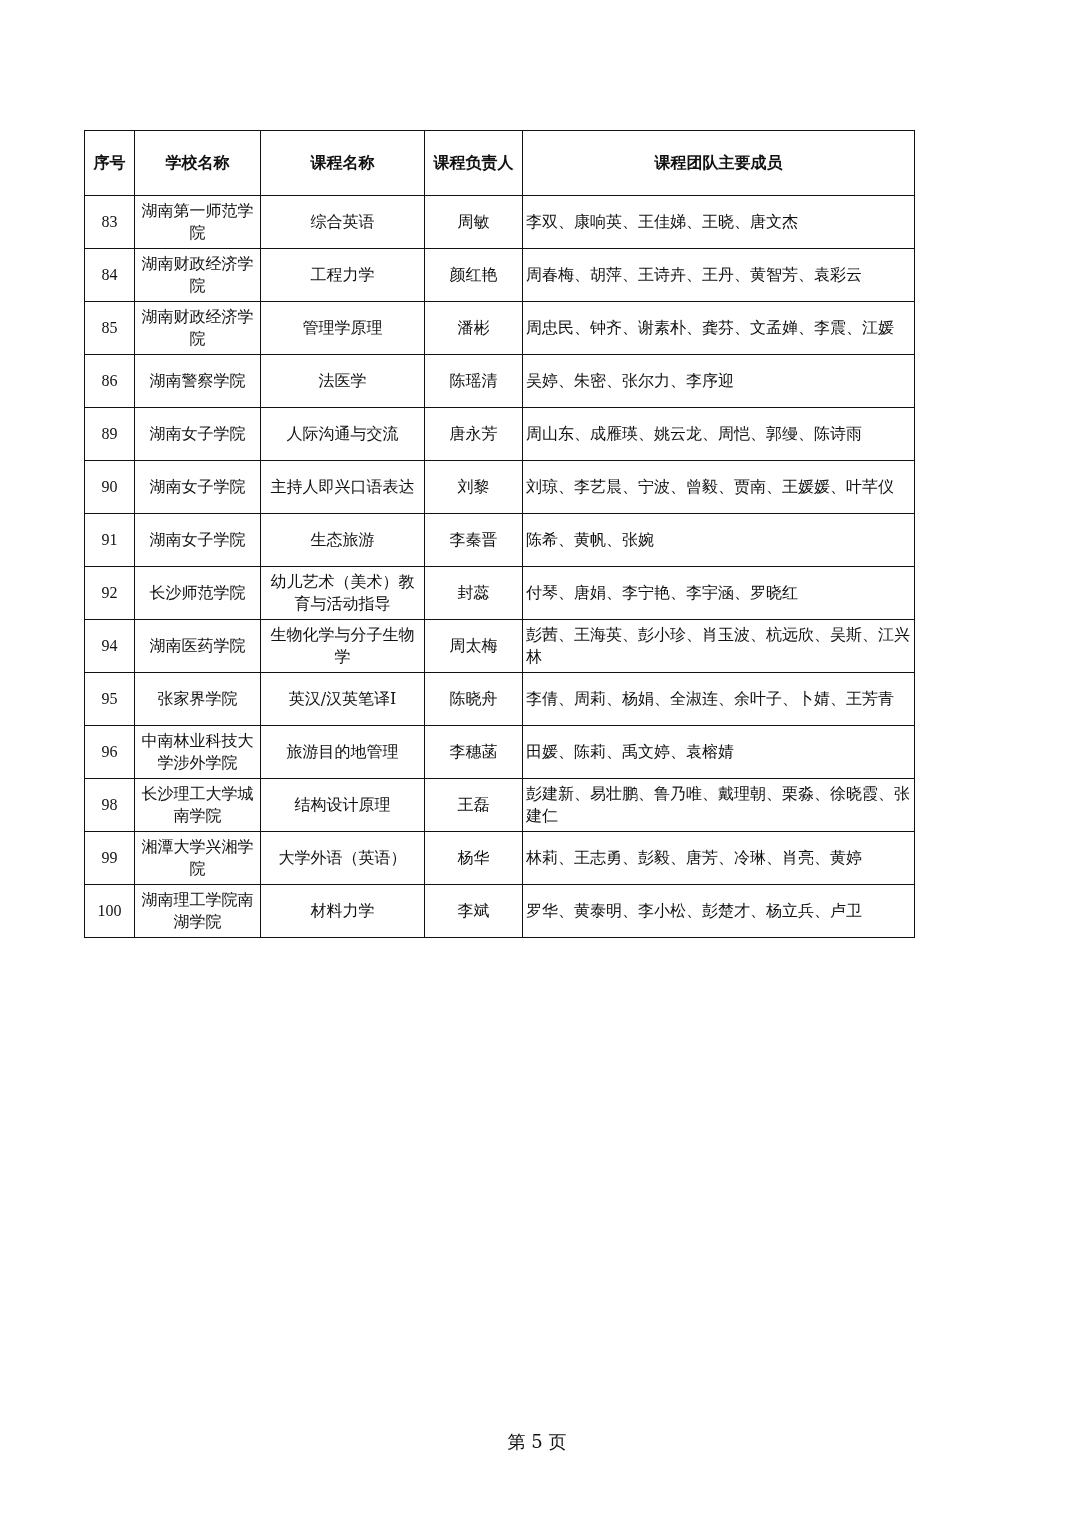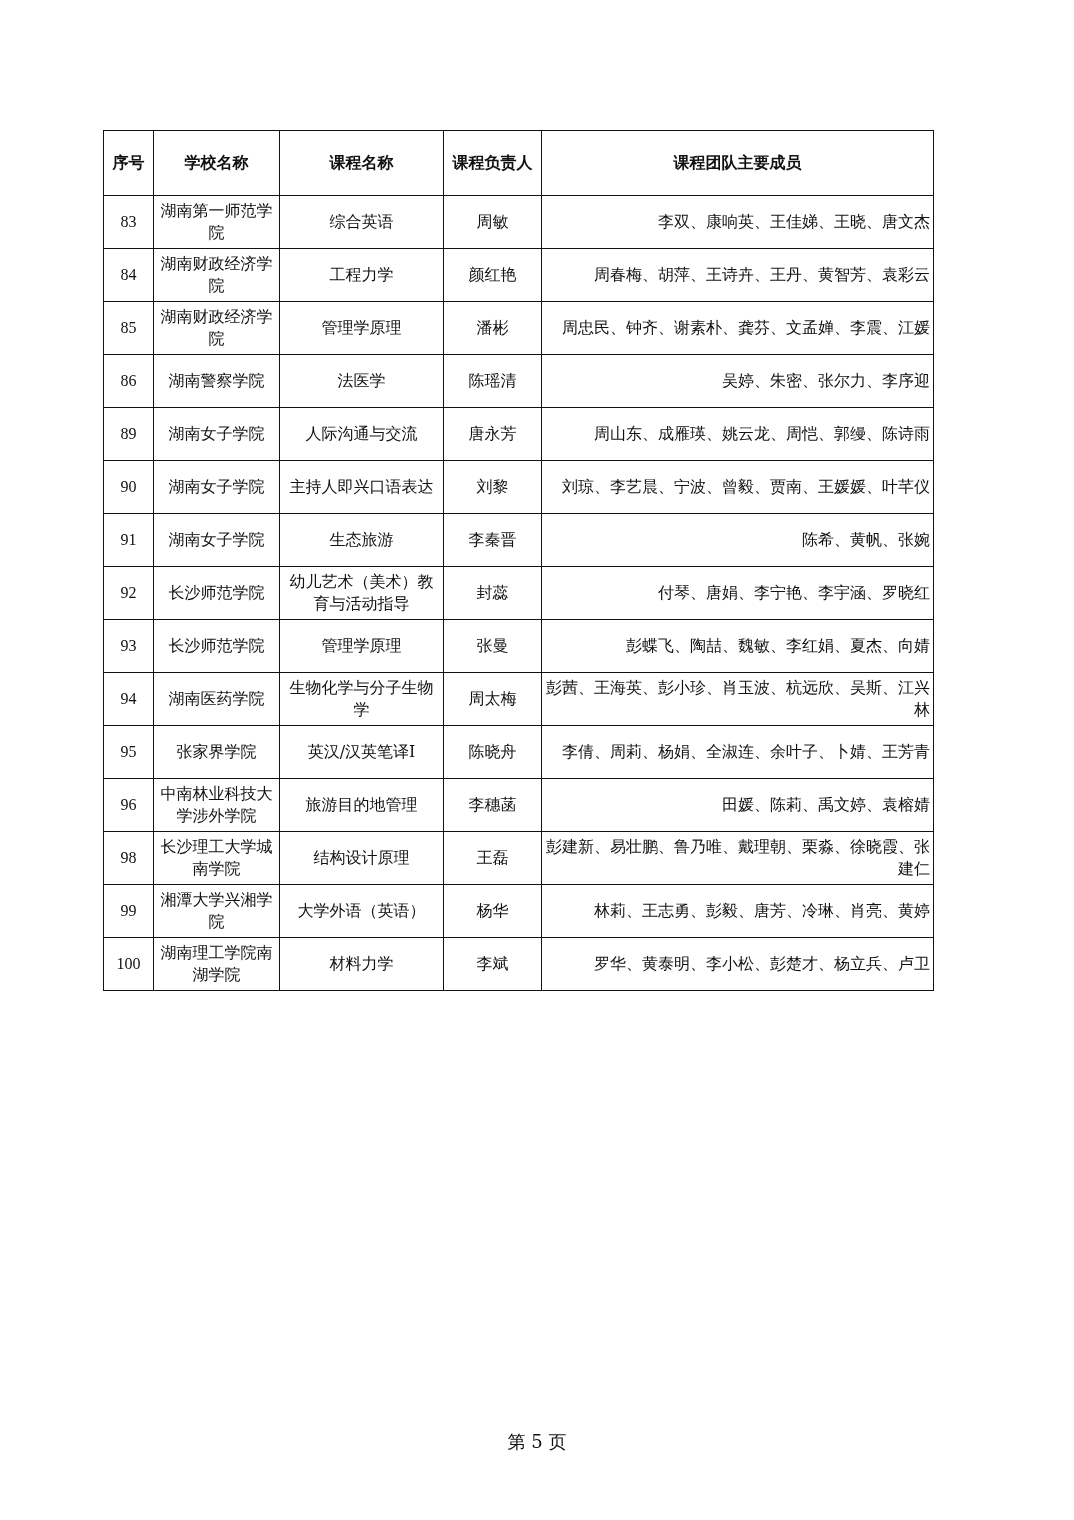--- a/index.html
+++ b/index.html
@@ -1,23 +1,23 @@
 <!DOCTYPE html>
 <html><head>
 <meta charset="utf-8">
 <style>
   html, body { margin: 0; padding: 0; background: #ffffff; }
   body { width: 1074px; height: 1520px; position: relative; font-family: "DejaVu Serif", "Liberation Serif", serif; color: #111; }
-  table.roster { position: absolute; left: 103px; top: 130px; border-collapse: collapse; table-layout: fixed; width: 830px; }
+  table.roster { position: absolute; left: 84px; top: 130px; border-collapse: collapse; table-layout: fixed; width: 830px; }
   table.roster td, table.roster th { border: 1.5px solid #111; font-size: 16px; line-height: 22px; padding: 0 3px; }
   table.roster th { height: 64px; font-weight: bold; text-align: center; font-family: "DejaVu Sans", "Liberation Sans", sans-serif; font-size: 16px; }
   table.roster td { height: 52px; }
   td.c-num { text-align: center; font-family: "Liberation Serif", serif; font-size: 17px; }
   td.c-school, td.c-course, td.c-lead { text-align: center; }
-  td.c-members { text-align: right; }
+  td.c-members { text-align: left; }
   .footer { position: absolute; top: 1430px; left: 0; width: 1074px; text-align: center; font-size: 18px; }
 </style>
 </head>
 <body>
 
 <table class="roster">
   <colgroup>
     <col style="width:50px">
       <col style="width:126px">
       <col style="width:164px">
@@ -84,27 +84,20 @@
         <td class="c-members">陈希、黄帆、张婉</td>
       </tr>
       <tr>
         <td class="c-num">92</td>
         <td class="c-school">长沙师范学院</td>
         <td class="c-course">幼儿艺术（美术）教育与活动指导</td>
         <td class="c-lead">封蕊</td>
         <td class="c-members">付琴、唐娟、李宁艳、李宇涵、罗晓红</td>
       </tr>
       <tr>
-        <td class="c-num">93</td>
-        <td class="c-school">长沙师范学院</td>
-        <td class="c-course">管理学原理</td>
-        <td class="c-lead">张曼</td>
-        <td class="c-members">彭蝶飞、陶喆、魏敏、李红娟、夏杰、向婧</td>
-      </tr>
-      <tr>
         <td class="c-num">94</td>
         <td class="c-school">湖南医药学院</td>
         <td class="c-course">生物化学与分子生物学</td>
         <td class="c-lead">周太梅</td>
         <td class="c-members">彭茜、王海英、彭小珍、肖玉波、杭远欣、吴斯、江兴林</td>
       </tr>
       <tr>
         <td class="c-num">95</td>
         <td class="c-school">张家界学院</td>
         <td class="c-course">英汉/汉英笔译I</td>

